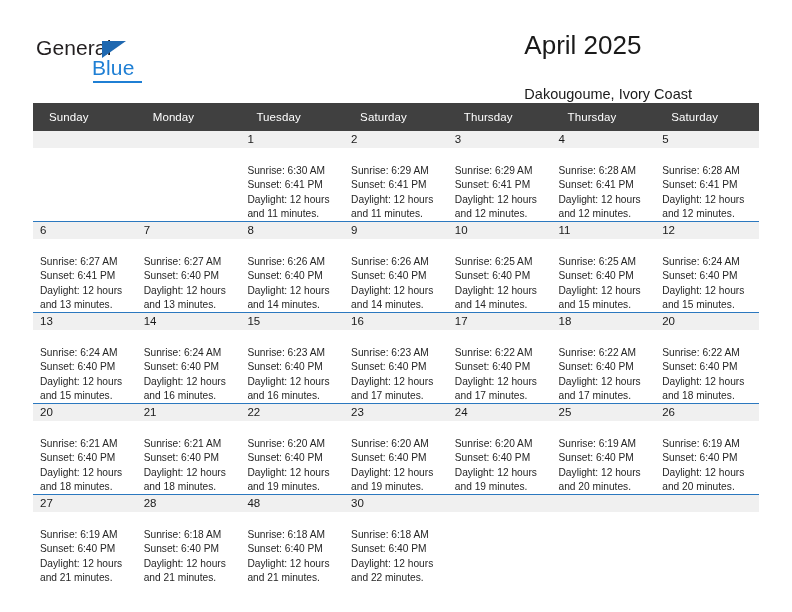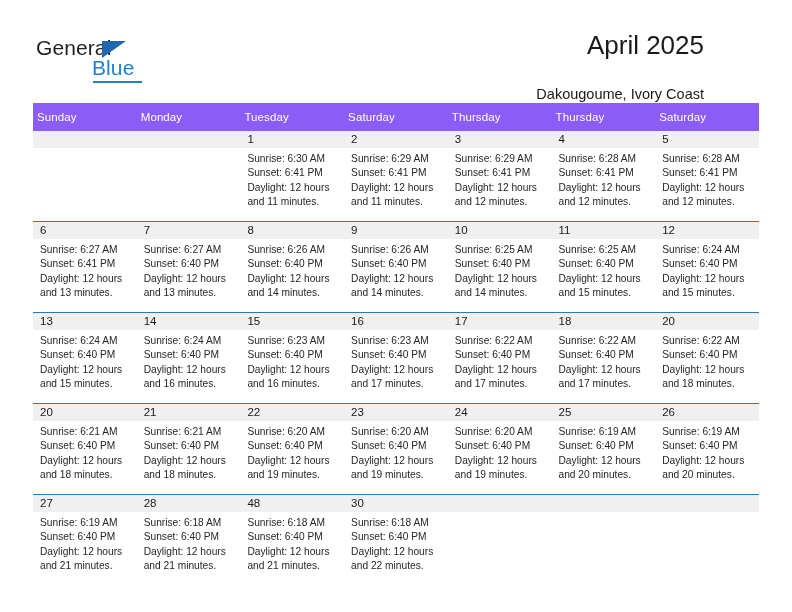--- a/index.html
+++ b/index.html
@@ -66,23 +66,22 @@
     position: absolute;
     left: 57px;
     top: 45px;
     width: 49px;
     height: 2px;
     background: #1f7fd4;
   }
 
   .title-block {
     position: absolute;
-    right: 24px;
+    right: 36px;
     top: 30px;
-    text-align: right;
   }
   .month-title {
     font-size: 26px;
     color: #1a1a1a;
     line-height: 30px;
     white-space: nowrap;
   }
   .location-title {
     font-size: 14.5px;
     color: #1a1a1a;
@@ -99,26 +98,26 @@
     width: 726px;
   }
   .cal-table {
     border-collapse: collapse;
     width: 726px;
     table-layout: fixed;
   }
   .cal-table col { width: 103.71px; }
 
   thead th {
-    background: #8b5cf6;
+    background: #404040;
     color: #ffffff;
     font-size: 11.5px;
     font-weight: normal;
     text-align: left;
-    padding: 5px 0 5px 4px;
+    padding: 5px 0 5px 16px;
     height: 18px;
     vertical-align: middle;
     letter-spacing: 0.1px;
   }
 
   tbody tr.week-row > td {
     vertical-align: top;
     padding: 0;
     border-top: 1px solid #2b78bf;
     height: 90px;
@@ -136,21 +135,21 @@
     height: 17px;
     line-height: 17px;
     padding-left: 7px;
     font-size: 11.5px;
     color: #1a1a1a;
   }
   .daycell.empty .daynum-band {
     background: #f0f0f0;
   }
   .details {
-    padding: 4px 6px 0 7px;
+    padding: 16px 6px 0 7px;
     font-size: 10.2px;
     line-height: 14.3px;
     color: #262626;
   }
   .details div { white-space: nowrap; }
 </style>
 </head>
 <body>
 
 <div class="page">

